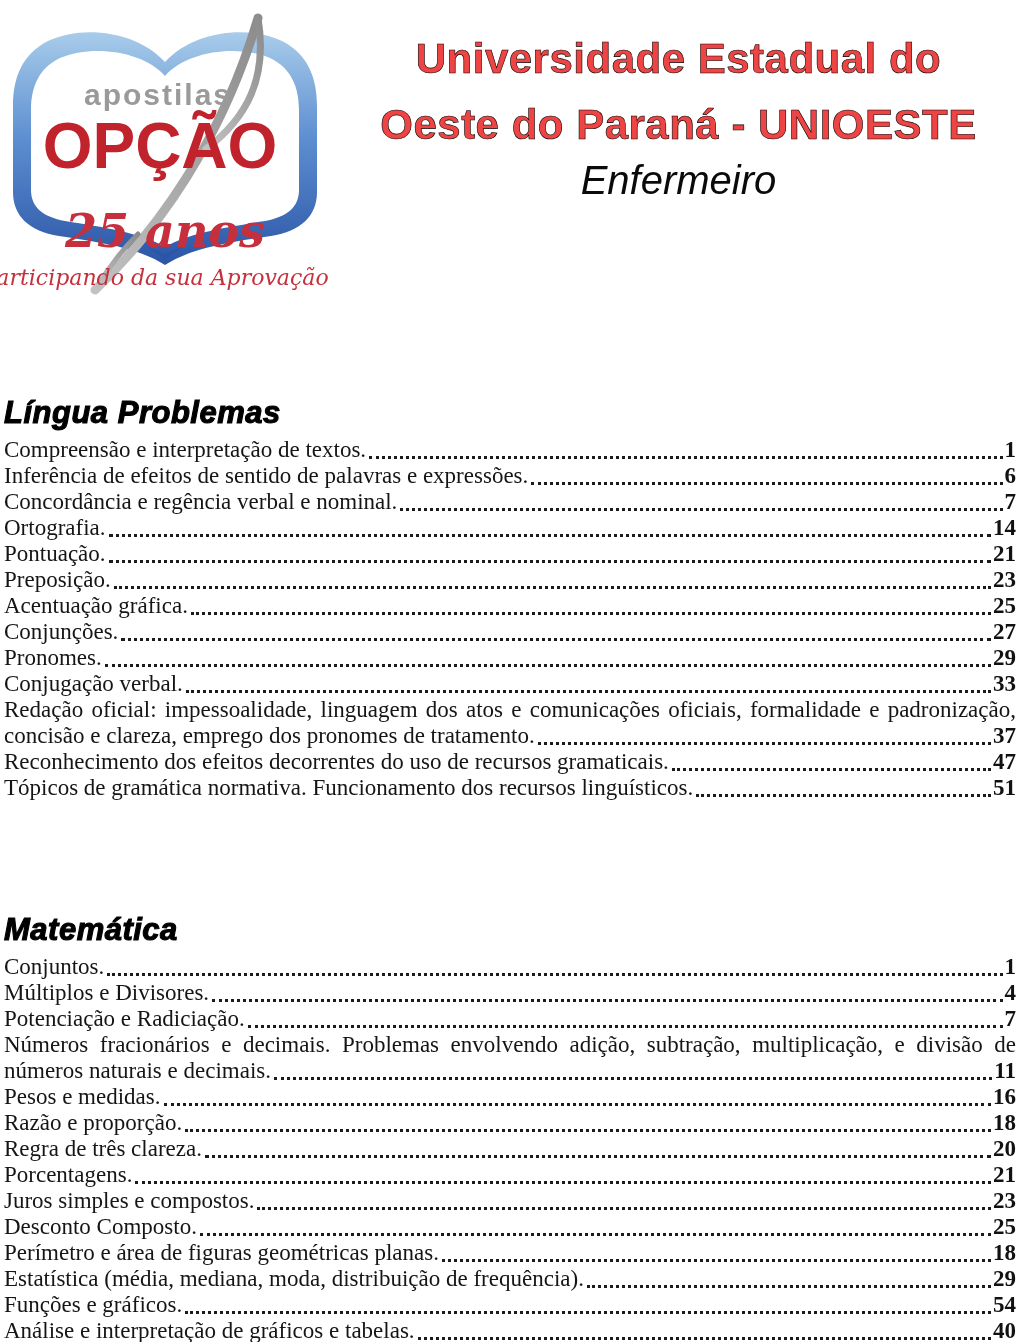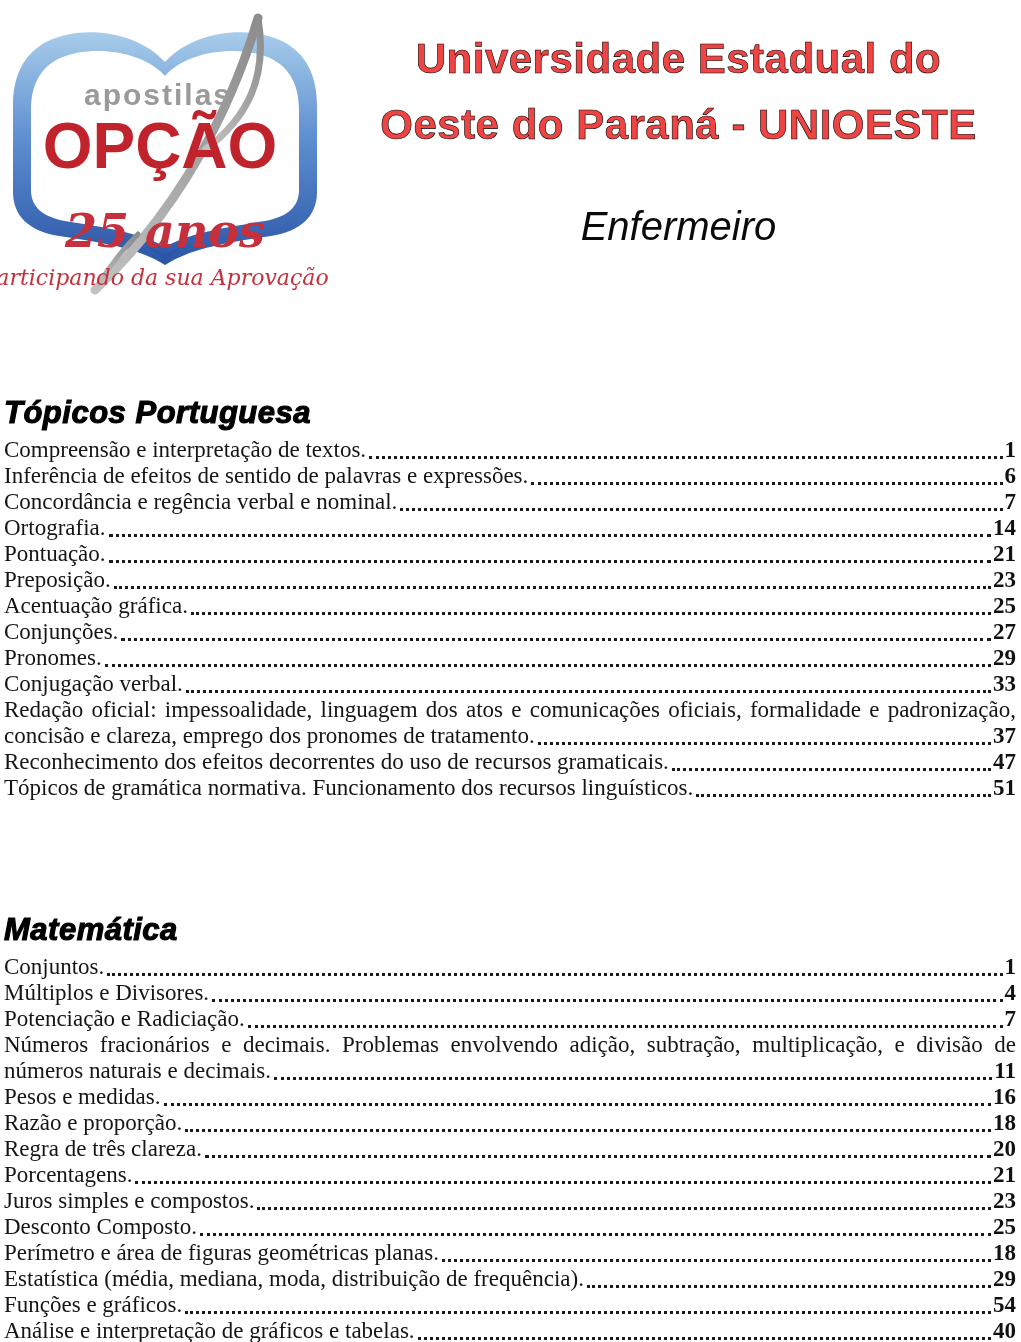--- a/index.html
+++ b/index.html
@@ -19,21 +19,21 @@
     flex:1; text-align:center; padding-top:22px;
     font-family:"Liberation Sans", sans-serif;
   }
   .title-line {
     font-weight:bold; font-size:42px; line-height:66px;
     color:#ef4444; letter-spacing:.5px;
     -webkit-text-stroke:.6px #000;
     white-space:nowrap;
   }
   .subtitle {
-    margin-top:46px; font-style:italic; font-size:40px; color:#0a0a0a;
+    font-style:italic; font-size:40px; color:#0a0a0a;
   }
 
   
   .toc { margin-top:94px; padding:0 5px 0 4px; }
   .sec-heading {
     font-family:"Liberation Sans", sans-serif;
     font-weight:bold; font-style:italic;
     font-size:31px; line-height:34px; color:#000;
     -webkit-text-stroke:1.1px #000; letter-spacing:.5px;
     margin:0 0 7px 0;
@@ -88,21 +88,21 @@
 
     <div class="title-col">
       <div class="title-line">Universidade Estadual do</div>
       <div class="title-line">Oeste do Paraná - UNIOESTE</div>
       <div class="subtitle">Enfermeiro</div>
     </div>
   </div>
 
   <main class="toc">
     <section>
-      <h2 class="sec-heading">Tópicos Portuguesa</h2>
+      <h2 class="sec-heading">Língua Problemas</h2>
       <div>
           <div class="toc-entry">
             <div class="toc-row">
               <span class="toc-text">Compreensão e interpretação de textos.</span>
               <span class="toc-dots"></span>
               <span class="toc-page">1</span>
             </div>
           </div>
           <div class="toc-entry">
             <div class="toc-row">

